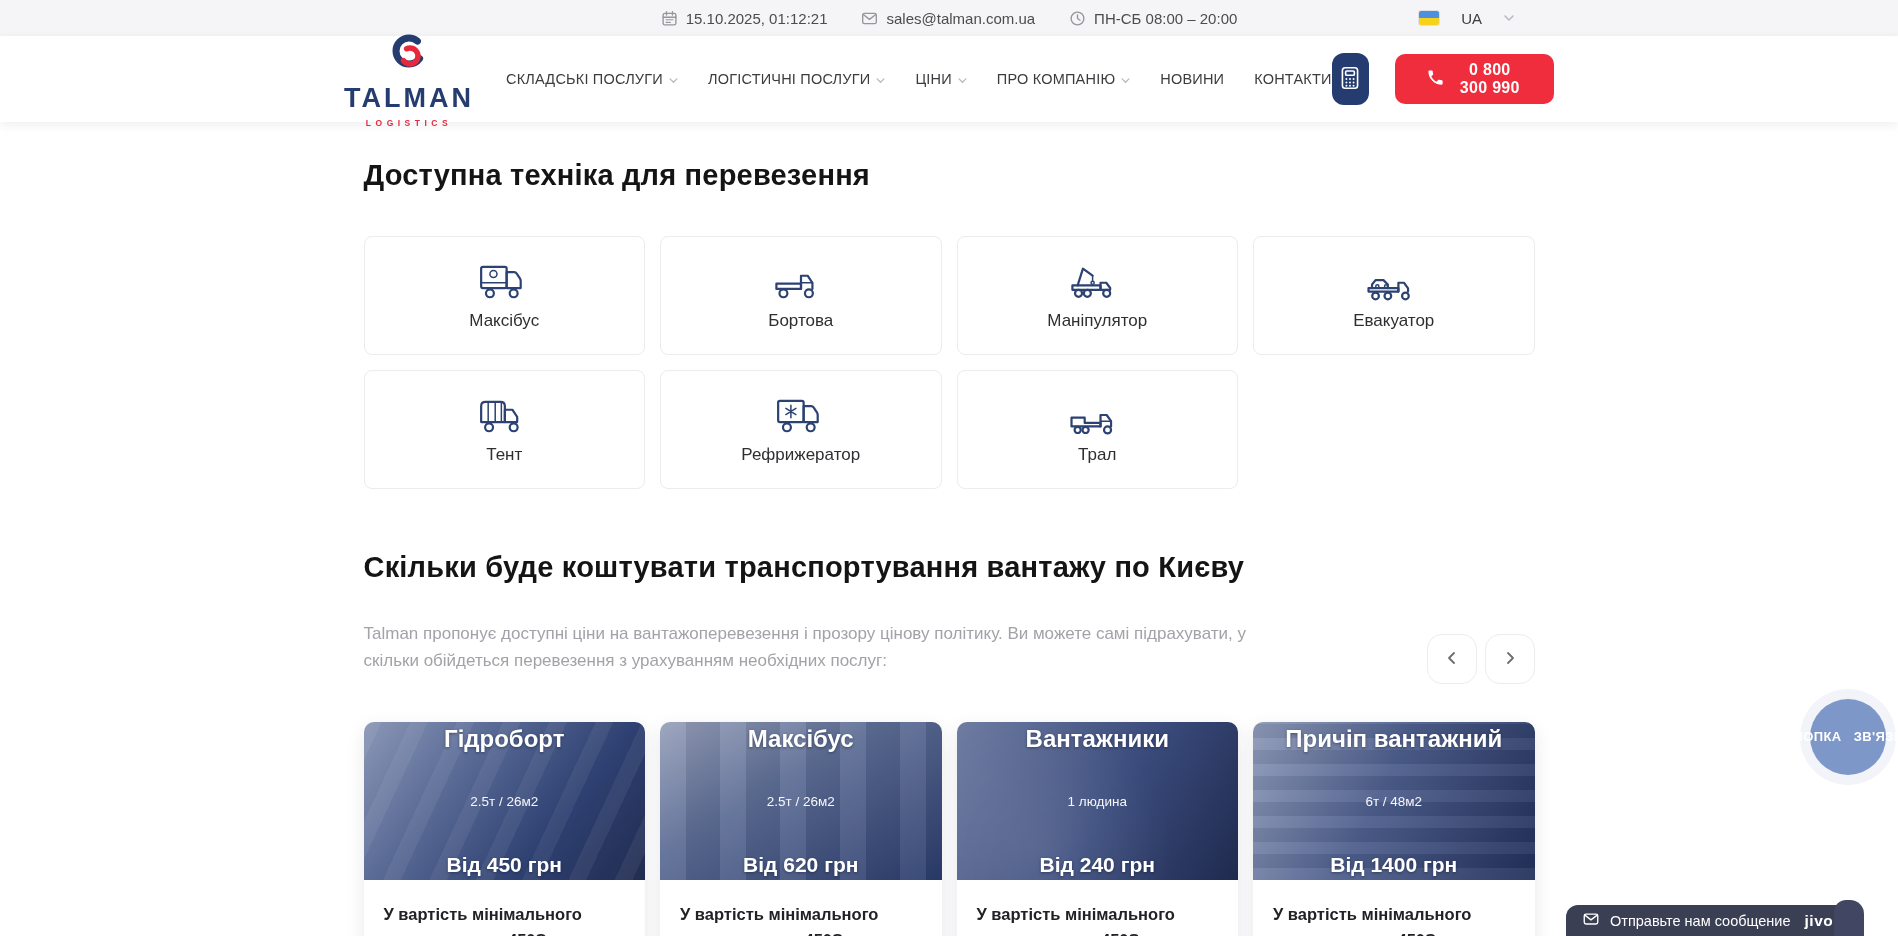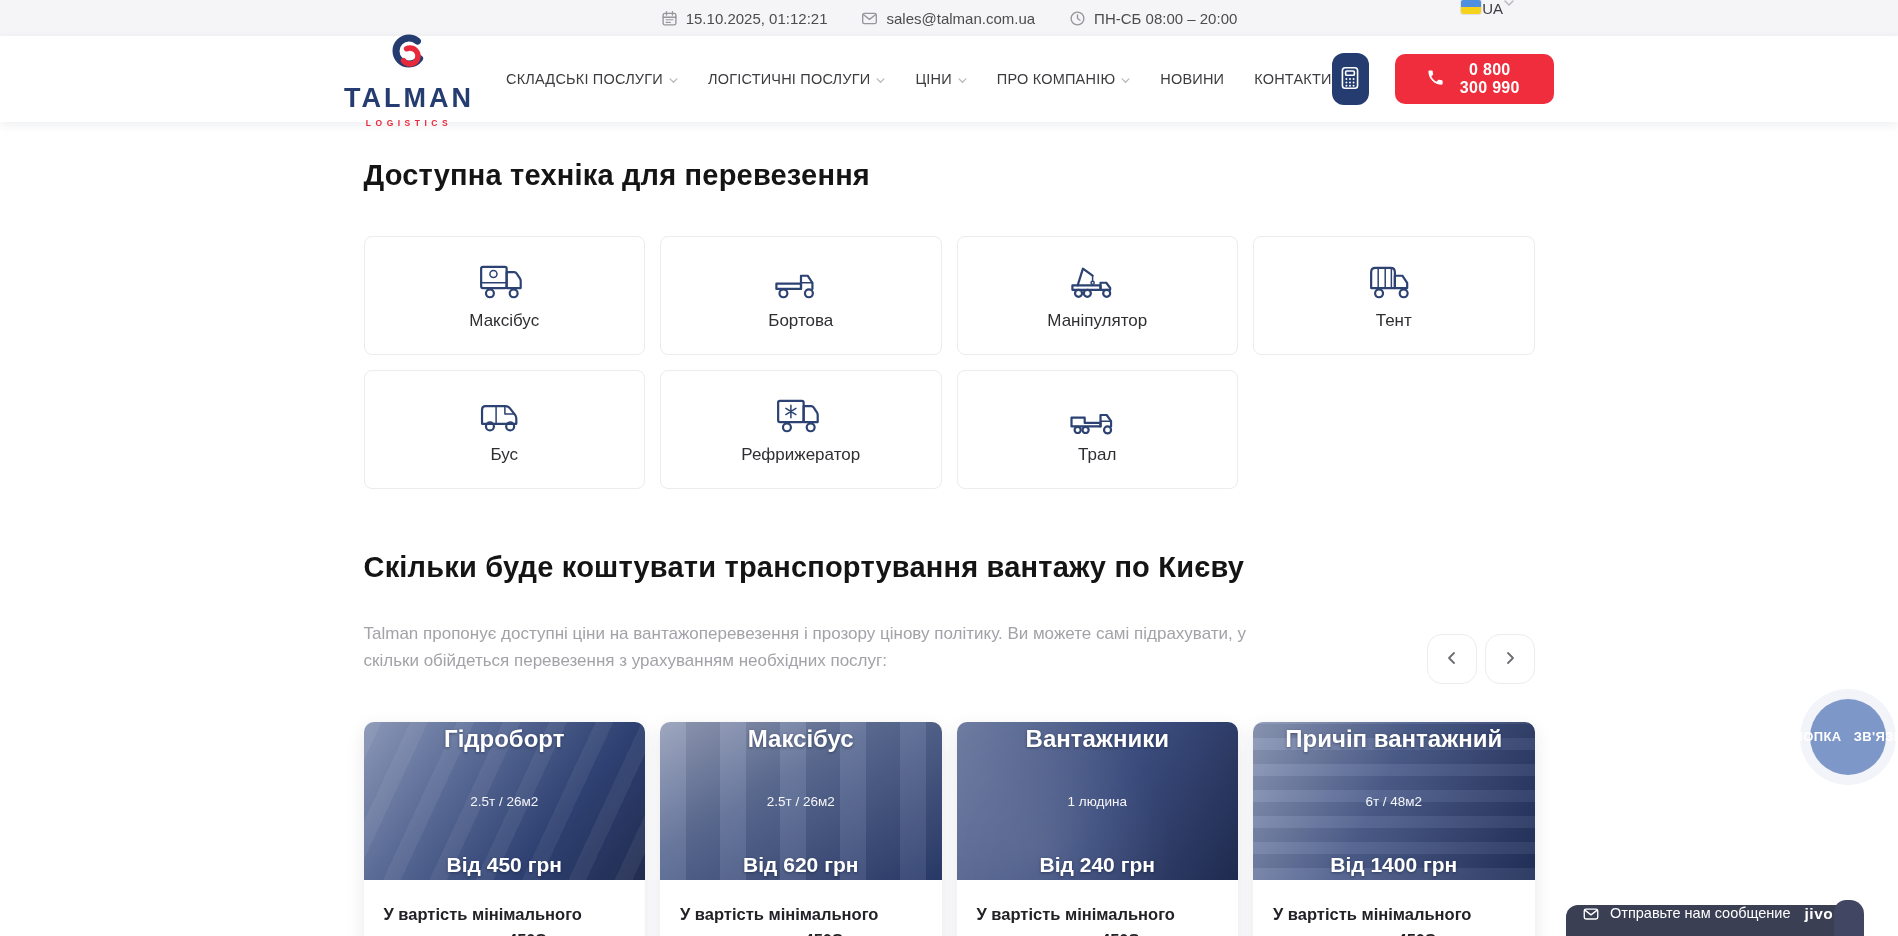--- a/index.html
+++ b/index.html
@@ -5,21 +5,21 @@
   * { margin:0; padding:0; box-sizing:border-box; }
   html,body { width:1898px; height:936px; overflow:hidden; background:#fff;
     font-family:"Liberation Sans", sans-serif; }
 
   
   .topbar { position:relative; height:36px; background:#f5f5f7; display:flex;
     align-items:center; justify-content:center; gap:34px; color:#4c4c4f; font-size:15px; }
   .topbar .tb-item { display:flex; align-items:center; gap:8px; }
   .topbar svg { display:block; }
   .lang { position:absolute; right:384px; top:0; height:36px; display:flex;
-    gap:1px; cursor:pointer; font-size:15px; color:#3e3e42; }
+    align-items:center; gap:22px; cursor:pointer; font-size:15px; color:#3e3e42; }
   .flag { width:20px; height:14px; border-radius:2px; overflow:hidden; box-shadow:0 0 0 1px rgba(0,0,0,.08); }
   .flag .b { height:7px; background:#4f8fe0; } .flag .y { height:7px; background:#f7d21a; }
 
   
   .nav { height:86px; background:#fff; box-shadow:0 3px 10px rgba(20,30,60,.07); position:relative; z-index:5; }
   .nav-inner { width:1210px; margin:0 auto; height:100%; display:flex; align-items:center; }
   .logo { display:flex; align-items:center; gap:4px; flex-direction:column; width:140px; cursor:pointer; }
   .logo-top { display:flex; align-items:flex-end; justify-content:center; }
   .logo-word { font-weight:bold; font-size:27px; letter-spacing:3px; color:#253c70; line-height:1; }
   .logo-sub { font-size:8.5px; letter-spacing:4.5px; color:#e8293c; font-weight:bold; margin-top:2px; }
@@ -78,21 +78,21 @@
   .price-note { font-size:16.5px; font-weight:bold; color:#212126; line-height:1.6; width:92%; }
 
   
   .callback { position:fixed; top:689px; right:2px; width:96px; height:96px; border-radius:50%;
     background:#f2f4f9; display:flex; align-items:center; justify-content:center; z-index:20; }
   .callback-inner { width:76px; height:76px; border-radius:50%; background:#7d97c9; color:#fff;
     display:flex; flex-direction:row; align-items:center; justify-content:center;
     font-size:13px; font-weight:bold; letter-spacing:.4px; line-height:1.3; cursor:pointer;
     text-align:center;gap:12px; }
   .chat-bar { position:fixed; bottom:0; right:40px; height:31px; min-width:292px; z-index:20;
-    background:#3a3f54; border-radius:12px 16px 0 0; display:flex; align-items:flex-start;
+    background:#3a3f54; border-radius:12px 16px 0 0; display:flex; align-items:center;
     gap:10px; padding:0 20px 0 16px; color:#fff; }
   .chat-bar::after { content:""; position:absolute; right:-6px; top:-5px; width:30px; height:36px;
     background:#414663; border-radius:12px 14px 0 0; z-index:-1; }
   .chat-msg { font-size:14.5px; }
   .chat-brand { font-size:15.5px; font-weight:bold; letter-spacing:.5px; margin-left:4px; }
 </style>
 </head>
 <body>
 
 <div class="topbar">
@@ -254,39 +254,43 @@
             <circle cx="12" cy="37" r="4"></circle>
             <circle cx="22" cy="37" r="4"></circle>
             <circle cx="44" cy="37" r="4"></circle>
           </svg>
       </span>
       <span class="veh-label">Маніпулятор</span>
     </div>
     <div class="veh-card">
       <span>
         <svg class="truck" width="58" height="42" viewBox="0 0 66 46">
+            <path d="M4 31h34v4H4z"></path>
+            <path d="M8 31v-4l4-5h9l5 5v4"></path>
+            <circle class="thin" cx="14" cy="29" r="1.8"></circle>
+            <circle class="thin" cx="24" cy="29" r="1.8"></circle>
+            <path d="M38 35V25h6.5l4.5 6.5V35"></path>
+            <circle cx="12" cy="40" r="3.8"></circle>
+            <circle cx="26" cy="40" r="3.8"></circle>
+            <circle cx="46" cy="40" r="3.8"></circle>
+          </svg>
+      </span>
+      <span class="veh-label">Евакуатор</span>
+    </div>
+    <div class="veh-card">
+      <span>
+        <svg class="truck" width="58" height="42" viewBox="0 0 66 46">
             <path d="M7 31V13q0-5 5-5h17q5 0 5 5v18z"></path>
             <path class="thin" d="M15 9v22M23 8v23M30 9v22"></path>
             <path d="M34 31V17h8.5l5.5 8v6z"></path>
             <circle cx="16" cy="37" r="4.5"></circle>
             <circle cx="44" cy="37" r="4.5"></circle>
           </svg>
       </span>
       <span class="veh-label">Тент</span>
-    </div>
-    <div class="veh-card">
-      <span>
-        <svg class="truck" width="58" height="42" viewBox="0 0 66 46">
-            <path d="M8 33V17q0-4 4-4h23c1.8 0 3.5.8 4.6 2.2l6 7.6q1.4 1.8 1.4 4.1V33z"></path>
-            <path class="thin" d="M34 13v9h11M24 13v20"></path>
-            <circle cx="17" cy="36" r="4.5"></circle>
-            <circle cx="40" cy="36" r="4.5"></circle>
-          </svg>
-      </span>
-      <span class="veh-label">Бус</span>
     </div>
     <div class="veh-card">
       <span>
         <svg class="truck" width="58" height="42" viewBox="0 0 66 46">
             <rect x="7" y="7" width="29" height="24" rx="2"></rect>
             <path class="thin" d="M21.5 12v14M15.8 15.5l11.4 7M27.2 15.5l-11.4 7"></path>
             <path d="M36 13h8.5c1.2 0 2.3.6 3 1.6l3.6 5.4c.6.9.9 1.9.9 3v8H36z"></path>
             <circle cx="17" cy="37" r="4.5"></circle>
             <circle cx="44" cy="37" r="4.5"></circle>
           </svg>

